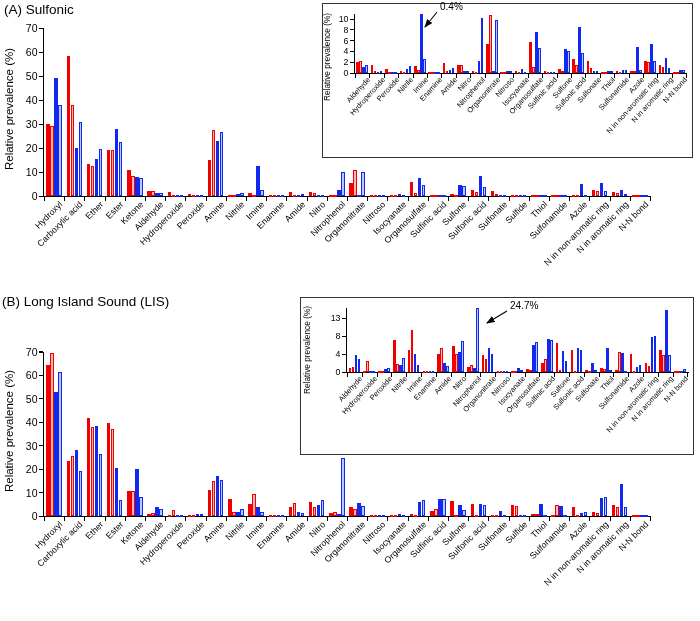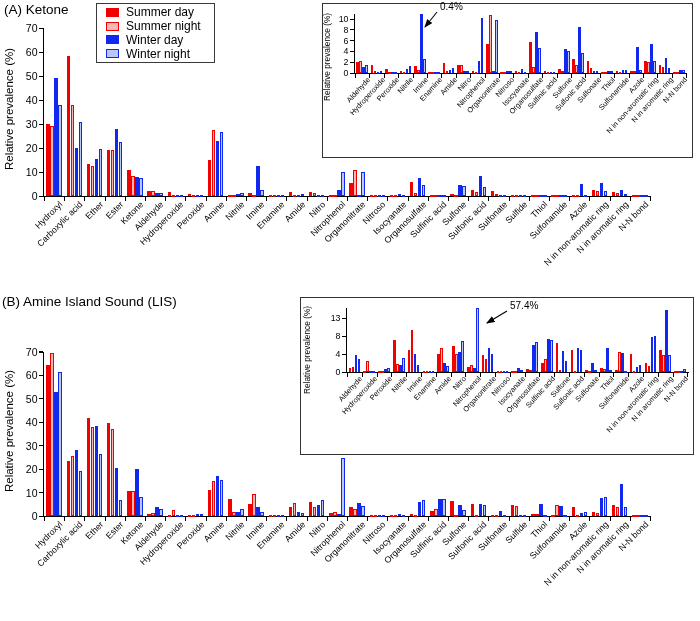--- a/index.html
+++ b/index.html
@@ -19,40 +19,22 @@
   .swatch{width:13px;height:9px;box-sizing:border-box;margin-right:7px;flex:none;}
   .lgtxt{font-size:12px;white-space:nowrap;}
   .ann{position:absolute;font-size:10px;z-index:13;white-space:nowrap;}
   #overlay{position:absolute;left:0;top:0;z-index:13;pointer-events:none;}
 </style>
 </head>
 <body>
 
 <div id="page">
 
-  <div class="ptitle" style="left:4px;top:2px;">(A) Ketone</div>
+  <div class="ptitle" style="left:4px;top:2px;">(A) Sulfonic</div>
   <div class="ylab" style="left:-81px;top:103px;">Relative prevalence (%)</div>
-  <div id="legend">
-      <div class="lrow">
-        <span class="swatch" style="background: rgb(242, 0, 0); border: 1.1px solid rgb(242, 0, 0);"></span>
-        <span class="lgtxt">Summer day</span>
-      </div>
-      <div class="lrow">
-        <span class="swatch" style="background: rgb(248, 183, 181); border: 1.1px solid rgb(242, 0, 0);"></span>
-        <span class="lgtxt">Summer night</span>
-      </div>
-      <div class="lrow">
-        <span class="swatch" style="background: rgb(17, 40, 238); border: 1.1px solid rgb(17, 40, 238);"></span>
-        <span class="lgtxt">Winter day</span>
-      </div>
-      <div class="lrow">
-        <span class="swatch" style="background: rgb(186, 200, 248); border: 1.1px solid rgb(17, 40, 238);"></span>
-        <span class="lgtxt">Winter night</span>
-      </div>
-    </div>
   <div class="chart" id="mA">
       <div style="position: absolute; left: 42.8px; top: 28px; width: 1.2px; height: 169px; background: rgb(0, 0, 0);"></div>
       <div style="position: absolute; left: 42.8px; top: 196px; width: 608.4px; height: 1.2px; background: rgb(0, 0, 0);"></div>
       <div style="position: absolute; left: 38.5px; top: 195.5px; width: 4.3px; height: 1.1px; background: rgb(0, 0, 0);"></div>
       <div style="position: absolute; left: 17.5px; top: 190px; width: 20px; text-align: right; font-size: 10.5px; line-height: 12px;">0</div>
       <div style="position: absolute; left: 38.5px; top: 171.5px; width: 4.3px; height: 1.1px; background: rgb(0, 0, 0);"></div>
       <div style="position: absolute; left: 17.5px; top: 166px; width: 20px; text-align: right; font-size: 10.5px; line-height: 12px;">10</div>
       <div style="position: absolute; left: 38.5px; top: 147.5px; width: 4.3px; height: 1.1px; background: rgb(0, 0, 0);"></div>
       <div style="position: absolute; left: 17.5px; top: 142px; width: 20px; text-align: right; font-size: 10.5px; line-height: 12px;">20</div>
       <div style="position: absolute; left: 38.5px; top: 123.5px; width: 4.3px; height: 1.1px; background: rgb(0, 0, 0);"></div>
@@ -400,21 +382,21 @@
       <div style="position: absolute; left: 446.6px; top: 76px; width: 150px; text-align: right; white-space: nowrap; font-size: 7.4px; line-height: 1; transform-origin: 100% 0px; transform: rotate(-48deg);">Sulfonate</div>
       <div style="position: absolute; left: 461px; top: 76px; width: 150px; text-align: right; white-space: nowrap; font-size: 7.4px; line-height: 1; transform-origin: 100% 0px; transform: rotate(-48deg);">Thiol</div>
       <div style="position: absolute; left: 475.4px; top: 76px; width: 150px; text-align: right; white-space: nowrap; font-size: 7.4px; line-height: 1; transform-origin: 100% 0px; transform: rotate(-48deg);">Sulfonamide</div>
       <div style="position: absolute; left: 489.8px; top: 76px; width: 150px; text-align: right; white-space: nowrap; font-size: 7.4px; line-height: 1; transform-origin: 100% 0px; transform: rotate(-48deg);">Azole</div>
       <div style="position: absolute; left: 504.2px; top: 76px; width: 150px; text-align: right; white-space: nowrap; font-size: 7.4px; line-height: 1; transform-origin: 100% 0px; transform: rotate(-48deg);">N in non-aromatic ring</div>
       <div style="position: absolute; left: 518.6px; top: 76px; width: 150px; text-align: right; white-space: nowrap; font-size: 7.4px; line-height: 1; transform-origin: 100% 0px; transform: rotate(-48deg);">N in aromatic ring</div>
       <div style="position: absolute; left: 533px; top: 76px; width: 150px; text-align: right; white-space: nowrap; font-size: 7.4px; line-height: 1; transform-origin: 100% 0px; transform: rotate(-48deg);">N-N bond</div>
     </div>
   <div class="ann" style="left:440px;top:1px;">0.4%</div>
 
-  <div class="ptitle" style="left:2px;top:294px;">(B) Amine Island Sound (LIS)</div>
+  <div class="ptitle" style="left:2px;top:294px;">(B) Long Island Sound (LIS)</div>
   <div class="ylab" style="left:-81px;top:425px;">Relative prevalence (%)</div>
   <div class="chart" id="mB">
       <div style="position: absolute; left: 42.8px; top: 351.99px; width: 1.2px; height: 165.01px; background: rgb(0, 0, 0);"></div>
       <div style="position: absolute; left: 42.8px; top: 516px; width: 608.4px; height: 1.2px; background: rgb(0, 0, 0);"></div>
       <div style="position: absolute; left: 38.5px; top: 515.5px; width: 4.3px; height: 1.1px; background: rgb(0, 0, 0);"></div>
       <div style="position: absolute; left: 17.5px; top: 510px; width: 20px; text-align: right; font-size: 10.5px; line-height: 12px;">0</div>
       <div style="position: absolute; left: 38.5px; top: 492.07px; width: 4.3px; height: 1.1px; background: rgb(0, 0, 0);"></div>
       <div style="position: absolute; left: 17.5px; top: 486.57px; width: 20px; text-align: right; font-size: 10.5px; line-height: 12px;">10</div>
       <div style="position: absolute; left: 38.5px; top: 468.64px; width: 4.3px; height: 1.1px; background: rgb(0, 0, 0);"></div>
       <div style="position: absolute; left: 17.5px; top: 463.14px; width: 20px; text-align: right; font-size: 10.5px; line-height: 12px;">20</div>
@@ -757,21 +739,21 @@
       <div style="position: absolute; left: 415.6px; top: 375px; width: 150px; text-align: right; white-space: nowrap; font-size: 7.4px; line-height: 1; transform-origin: 100% 0px; transform: rotate(-48deg);">Sulfone</div>
       <div style="position: absolute; left: 430.4px; top: 375px; width: 150px; text-align: right; white-space: nowrap; font-size: 7.4px; line-height: 1; transform-origin: 100% 0px; transform: rotate(-48deg);">Sulfonic acid</div>
       <div style="position: absolute; left: 445.2px; top: 375px; width: 150px; text-align: right; white-space: nowrap; font-size: 7.4px; line-height: 1; transform-origin: 100% 0px; transform: rotate(-48deg);">Sulfonate</div>
       <div style="position: absolute; left: 460px; top: 375px; width: 150px; text-align: right; white-space: nowrap; font-size: 7.4px; line-height: 1; transform-origin: 100% 0px; transform: rotate(-48deg);">Thiol</div>
       <div style="position: absolute; left: 474.8px; top: 375px; width: 150px; text-align: right; white-space: nowrap; font-size: 7.4px; line-height: 1; transform-origin: 100% 0px; transform: rotate(-48deg);">Sulfonamide</div>
       <div style="position: absolute; left: 489.6px; top: 375px; width: 150px; text-align: right; white-space: nowrap; font-size: 7.4px; line-height: 1; transform-origin: 100% 0px; transform: rotate(-48deg);">Azole</div>
       <div style="position: absolute; left: 504.4px; top: 375px; width: 150px; text-align: right; white-space: nowrap; font-size: 7.4px; line-height: 1; transform-origin: 100% 0px; transform: rotate(-48deg);">N in non-aromatic ring</div>
       <div style="position: absolute; left: 519.2px; top: 375px; width: 150px; text-align: right; white-space: nowrap; font-size: 7.4px; line-height: 1; transform-origin: 100% 0px; transform: rotate(-48deg);">N in aromatic ring</div>
       <div style="position: absolute; left: 534px; top: 375px; width: 150px; text-align: right; white-space: nowrap; font-size: 7.4px; line-height: 1; transform-origin: 100% 0px; transform: rotate(-48deg);">N-N bond</div>
     </div>
-  <div class="ann" style="left:510px;top:300px;">57.4%</div>
+  <div class="ann" style="left:510px;top:300px;">24.7%</div>
 
   <svg id="overlay" width="700" height="621">
     <defs>
       <marker id="arr" markerWidth="9" markerHeight="8" refX="7" refY="3" orient="auto">
         <path d="M0,0 L8,3 L0,6 z" fill="#000"></path>
       </marker>
     </defs>
     <line x1="437" y1="12" x2="425" y2="27" stroke="#000" stroke-width="1.1" marker-end="url(#arr)"></line>
     <line x1="507" y1="311" x2="487" y2="323" stroke="#000" stroke-width="1.1" marker-end="url(#arr)"></line>
   </svg>

